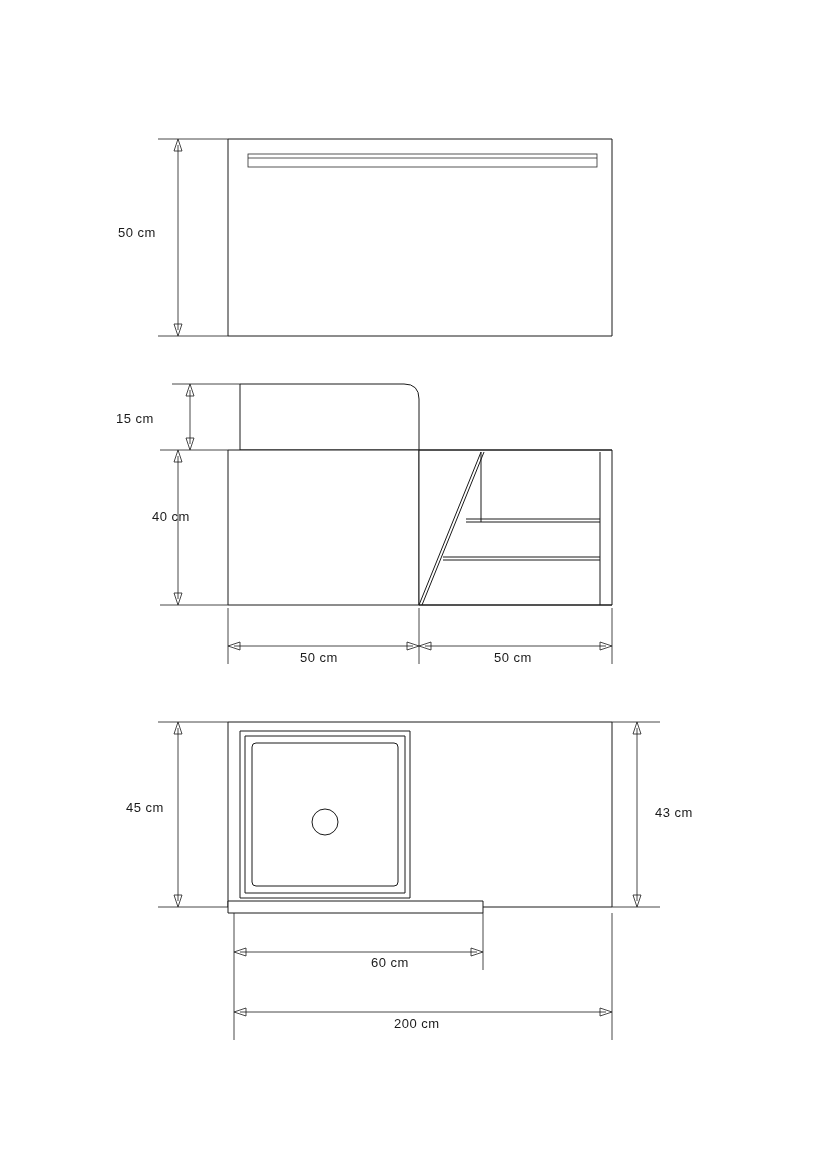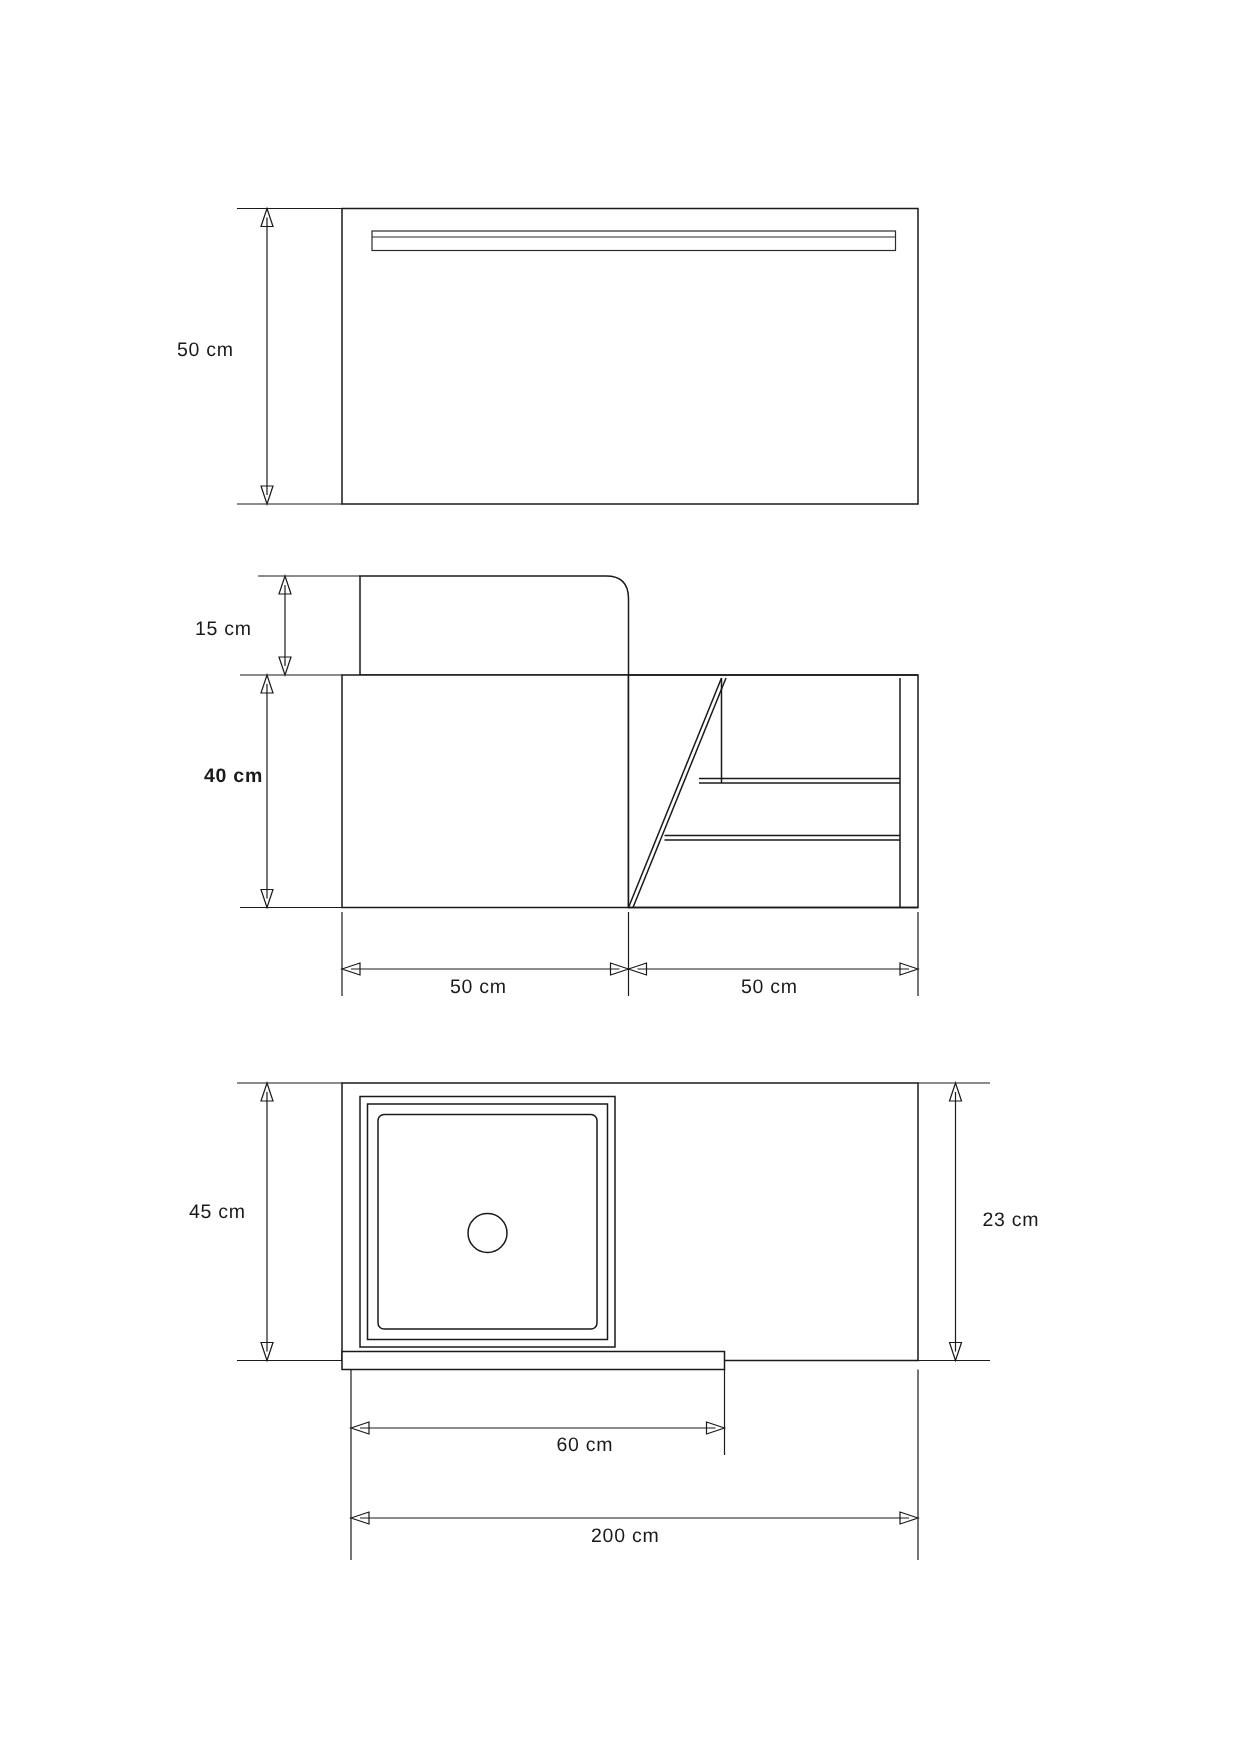--- a/index.html
+++ b/index.html
@@ -173,29 +173,29 @@
       <path class="dim" d="M234 1012 L246 1008 L246 1016 Z" fill="#1a1a1a"></path>
       <path class="dim" d="M612 1012 L600 1008 L600 1016 Z" fill="#1a1a1a"></path>
       <line class="dim" x1="234" y1="970" x2="234" y2="1040"></line>
       <line class="dim" x1="612" y1="913" x2="612" y2="1040"></line>
     </g>
 
   </svg>
 
   <div class="dimtext" style="left:118px; top:225px;">50 cm</div>
 
-  <div class="dimtext" style="left:130px; top:411px;">15 cm</div>
-
-  <div class="dimtext" style="left:136px; top:509px;font-weight:bold;">40 cm</div>
+  <div class="dimtext" style="left:116px; top:411px;">15 cm</div>
+
+  <div class="dimtext" style="left:152px; top:509px;">40 cm</div>
 
   <div class="dimtext" style="left:300px; top:650px;">50 cm</div>
 
   <div class="dimtext" style="left:494px; top:650px;">50 cm</div>
 
   <div class="dimtext" style="left:126px; top:800px;">45 cm</div>
 
-  <div class="dimtext" style="left:655px; top:805px;">23 cm</div>
+  <div class="dimtext" style="left:655px; top:805px;">43 cm</div>
 
   <div class="dimtext" style="left:331px; top:955px;margin-left:40px;">60 cm</div>
 
   <div class="dimtext" style="left:394px; top:1016px;">200 cm</div>
 
 </div>
 
 </body></html>

